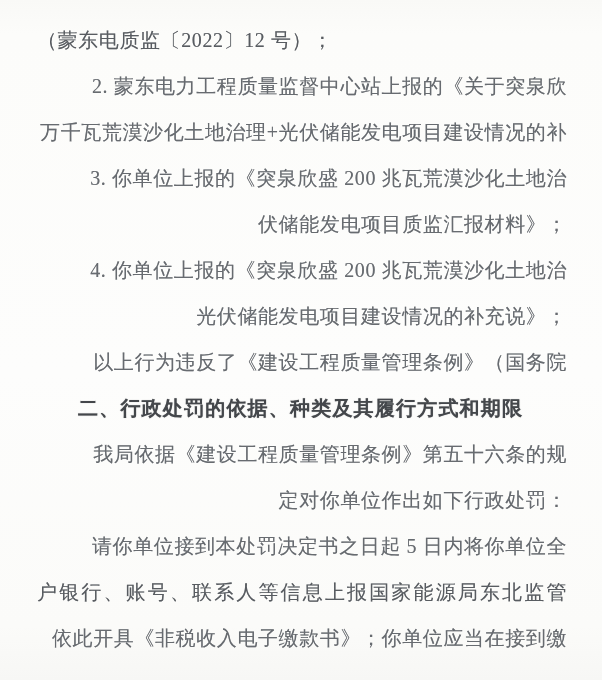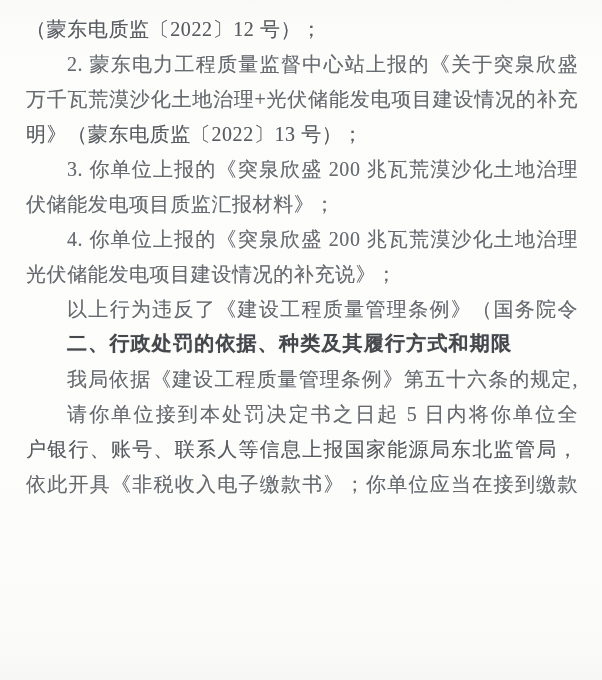--- a/index.html
+++ b/index.html
@@ -16,72 +16,72 @@
     position: absolute;
     inset: 0;
     background: linear-gradient(180deg, #f9f9f7 0%, #fcfcfa 5%, #fdfdfc 55%, #fbfbf9 92%, #f7f7f5 100%);
     font-family: "Liberation Serif", "DejaVu Serif", serif;
     color: #585c61;
   }
   .textblock {
     padding: 12px 24px 0 26px;
   }
   .line {
-    margin: 0;
+    margin: 11px;
     height: 35px;
     line-height: 35px;
     font-size: 20px;
     letter-spacing: 0.6px;
     overflow: hidden;
     text-shadow: 0 0 0.6px rgba(90,94,99,0.45);
   }
   
   .just {
     text-align: justify;
     text-align-last: justify;
   }
   
   .ind {
     text-indent: 41px;
   }
   
   .heading {
-    font-family: Liberation Mono, monospace;
+    font-family: Liberation Sans, sans-serif;
     font-weight: bold;
     color: #44474b;
     letter-spacing: 1.2px;
     text-shadow: 0 0 0.8px rgba(60,63,66,0.55);
   }
   
-  .faint { color: #676b70; }
+  .faint { color: #676b70; text-align: right; }
 </style>
 </head>
 <body>
 
 <div class="page">
   <div class="textblock">
 
     <p class="line">（蒙东电质监〔2022〕12 号）；</p>
 
     <p class="line ind just faint">2. 蒙东电力工程质量监督中心站上报的《关于突泉欣盛 20</p>
     <p class="line just faint">万千瓦荒漠沙化土地治理+光伏储能发电项目建设情况的补充说</p>
-    <p class="line">明》（蒙东电质监〔2022〕13 号）；</p>
 
     <p class="line ind just faint">3. 你单位上报的《突泉欣盛 200 兆瓦荒漠沙化土地治理+光</p>
     <p class="line faint">伏储能发电项目质监汇报材料》；</p>
 
     <p class="line ind just faint">4. 你单位上报的《突泉欣盛 200 兆瓦荒漠沙化土地治理+光</p>
     <p class="line faint">光伏储能发电项目建设情况的补充说》；</p>
 
 
     <p class="line ind just faint">以上行为违反了《建设工程质量管理条例》（国务院令第</p>
 
     <p class="line ind heading">二、行政处罚的依据、种类及其履行方式和期限</p>
 
     <p class="line ind just faint">我局依据《建设工程质量管理条例》第五十六条的规定,决</p>
+    <p class="line faint">定对你单位作出如下行政处罚：</p>
 
 
     <p class="line ind just faint">请你单位接到本处罚决定书之日起 5 日内将你单位全称、开</p>
     <p class="line just">户银行、账号、联系人等信息上报国家能源局东北监管局，我局</p>
     <p class="line just faint">依此开具《非税收入电子缴款书》；你单位应当在接到缴款书后</p>
 
   </div>
 </div>
 
 </body></html>

